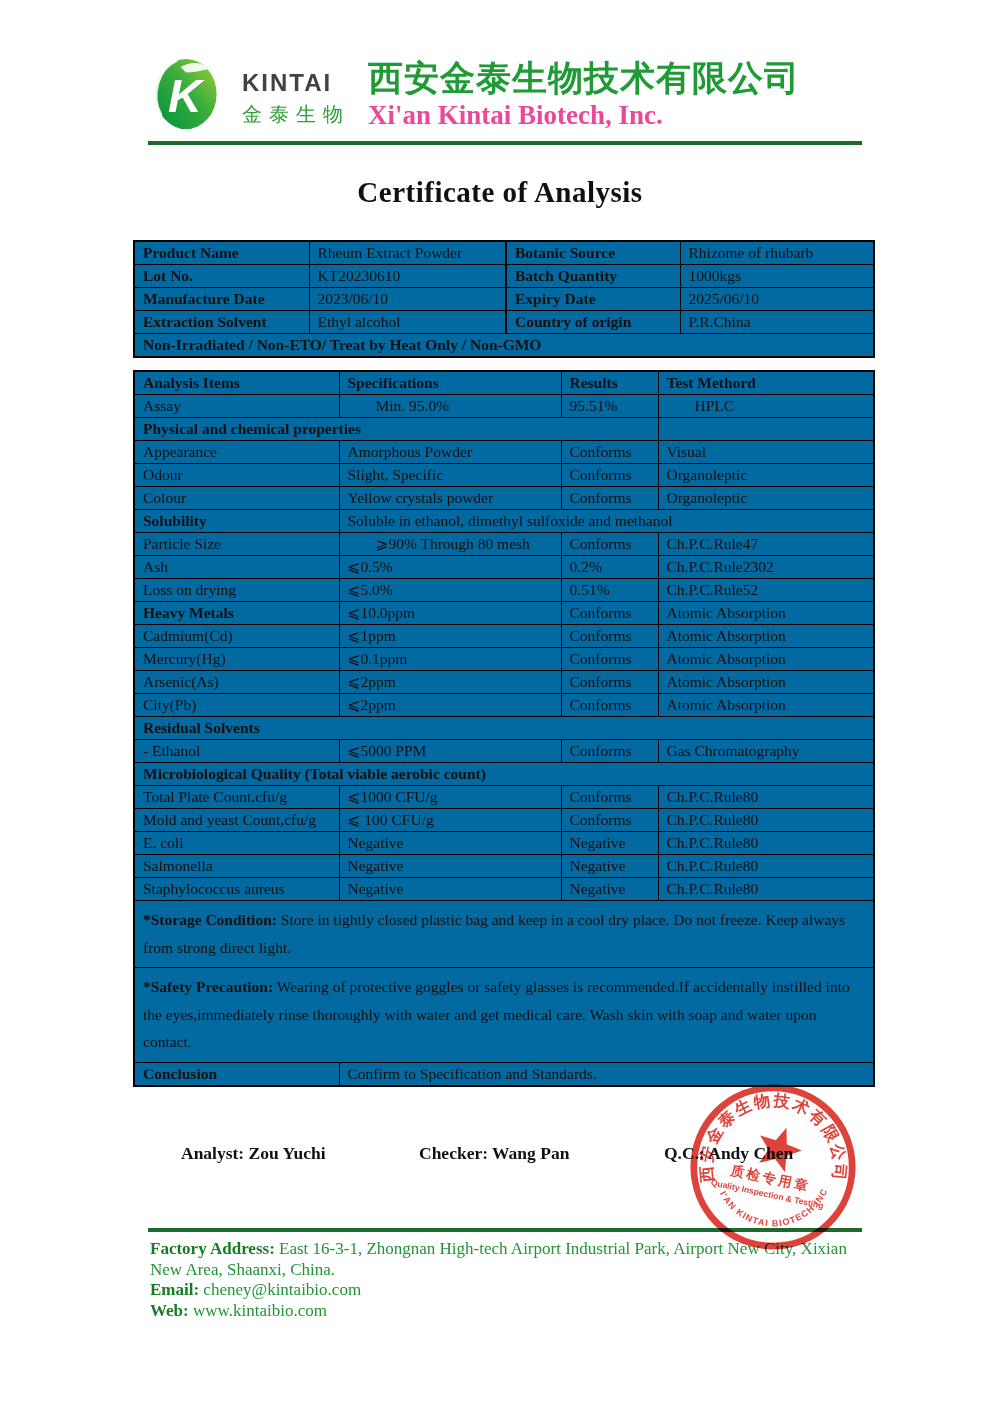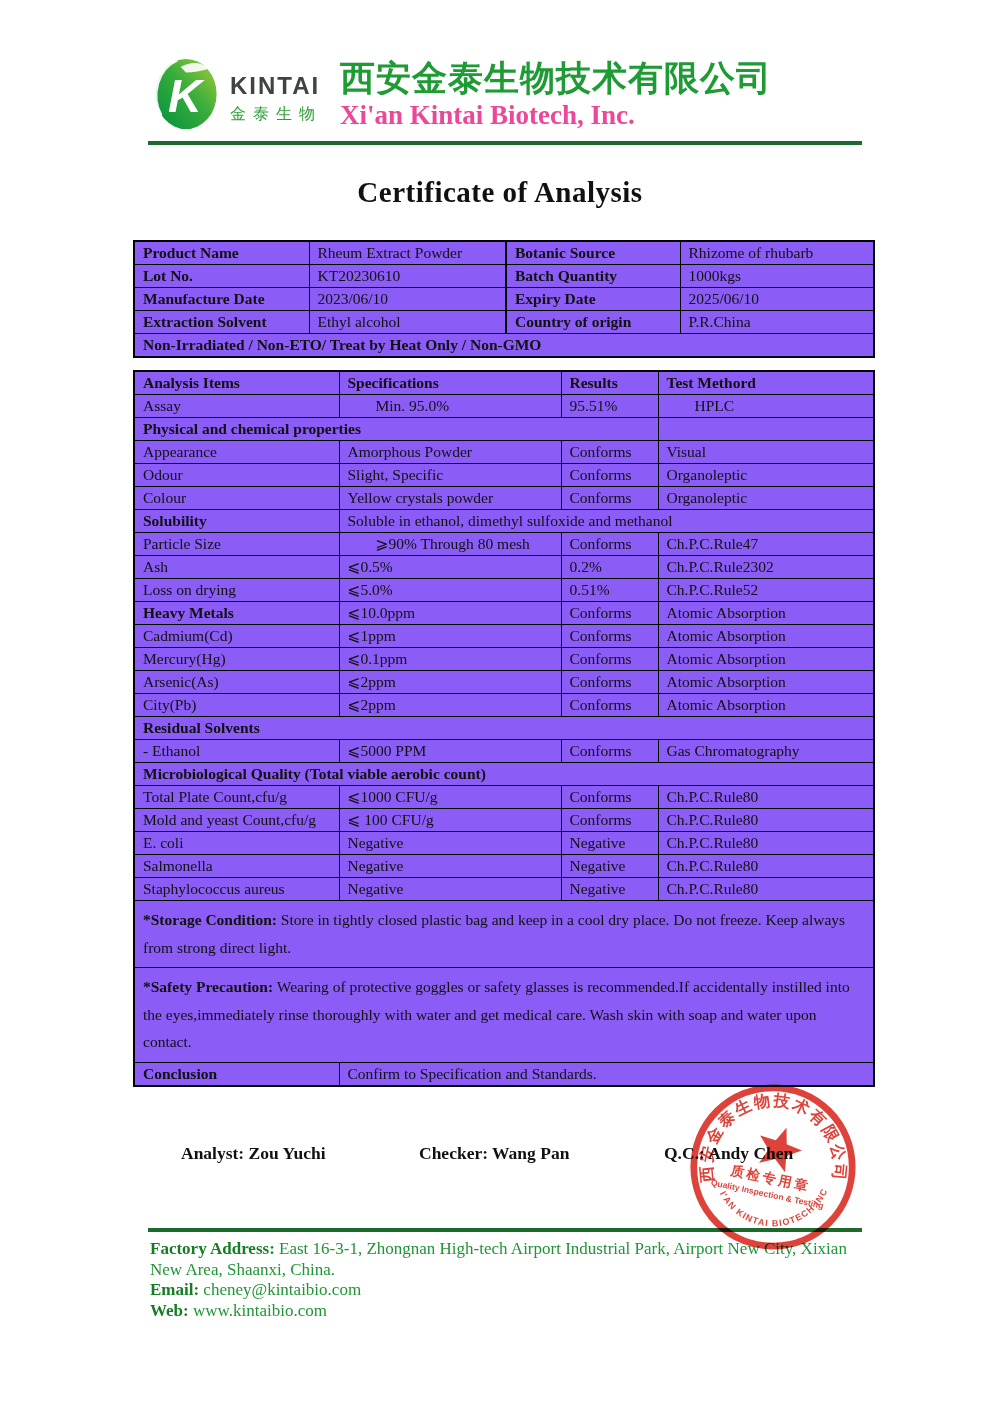--- a/index.html
+++ b/index.html
@@ -3,33 +3,33 @@
 <meta charset="utf-8">
 <style>
   * { margin:0; padding:0; box-sizing:border-box; }
   body { background:#fff; font-family:"Liberation Serif","DejaVu Serif","DejaVu Sans",serif; }
   .page { position:relative; width:1000px; height:1414px; background:#fff; overflow:hidden; }
 
   
   .header { position:absolute; left:150px; top:52px; width:712px; display:flex; align-items:flex-start; }
   .logo-wrap { display:flex; align-items:center; }
   .logo-svg { width:72px; height:84px; }
-  .logo-text { margin-left:8px; margin-top:10px; }
+  .logo-text { margin-left:20px; margin-top:10px; }
   .logo-kintai { font-family:"Liberation Sans","DejaVu Sans",sans-serif; font-weight:bold; font-size:24px; letter-spacing:2px; color:#3f4345; line-height:1.1; }
-  .logo-cn { font-family:"Liberation Sans","DejaVu Sans",sans-serif; font-size:16px; letter-spacing:7px; color:#2f9e38; margin-top:4px; }
+  .logo-cn { font-family:"Liberation Sans","DejaVu Sans",sans-serif; font-size:20px; letter-spacing:7px; color:#2f9e38; margin-top:4px; }
   .company-block { margin-left:18px; margin-top:6px; }
   .company-cn { font-size:35px; font-weight:bold; color:#1f9b35; letter-spacing:1px; line-height:1.2; white-space:nowrap; }
   .company-en { font-size:27px; font-weight:bold; color:#ec4899; line-height:1.15; }
   .rule-top { position:absolute; left:148px; top:141px; width:714px; height:4px; background:#1d6b2c; }
 
   
   .doc-title { position:absolute; left:0; top:176px; width:100%; text-align:center; font-size:29px; font-weight:bold; color:#111; letter-spacing:.5px; }
 
   
-  table { border-collapse:collapse; table-layout:fixed; background:#8b5cf6; }
+  table { border-collapse:collapse; table-layout:fixed; background:#0369a1; }
   #t1 { position:absolute; left:133px; top:240px; width:740px; border:2px solid #000; }
   #t2 { position:absolute; left:133px; top:370px; width:740px; border:2px solid #000; }
   td { border:1px solid #000; font-size:15.5px; color:#111; padding:2px 8px; height:23px; vertical-align:middle; overflow:hidden; }
   #t1 td { height:22px; }
   #t1 tr td:nth-child(3) { border-left:2px solid #000; }
   .b { font-weight:bold; }
   td.ind { padding-left:36px; }
   td.ind2 { }
   td.note { line-height:1.78; padding:5px 8px 6px 8px; height:auto; }
 

